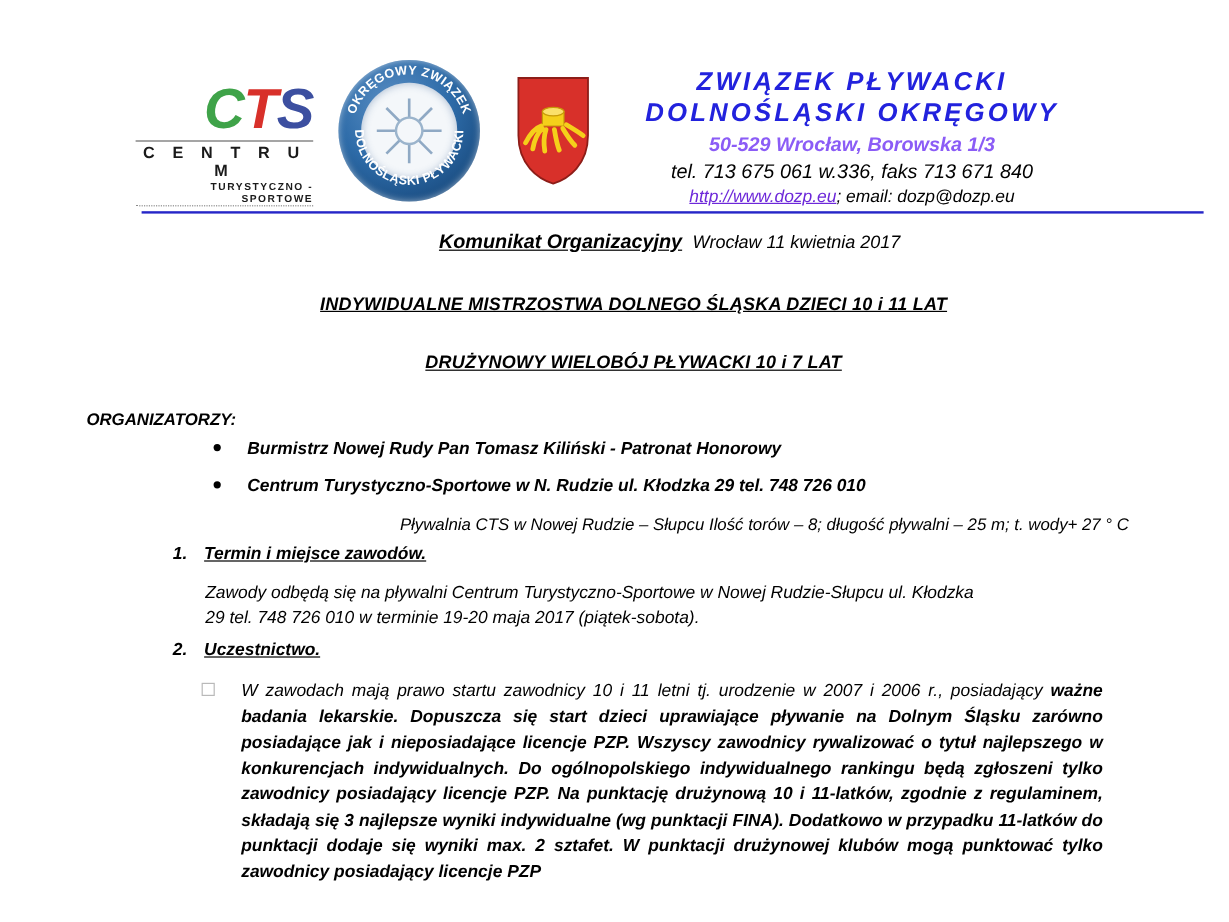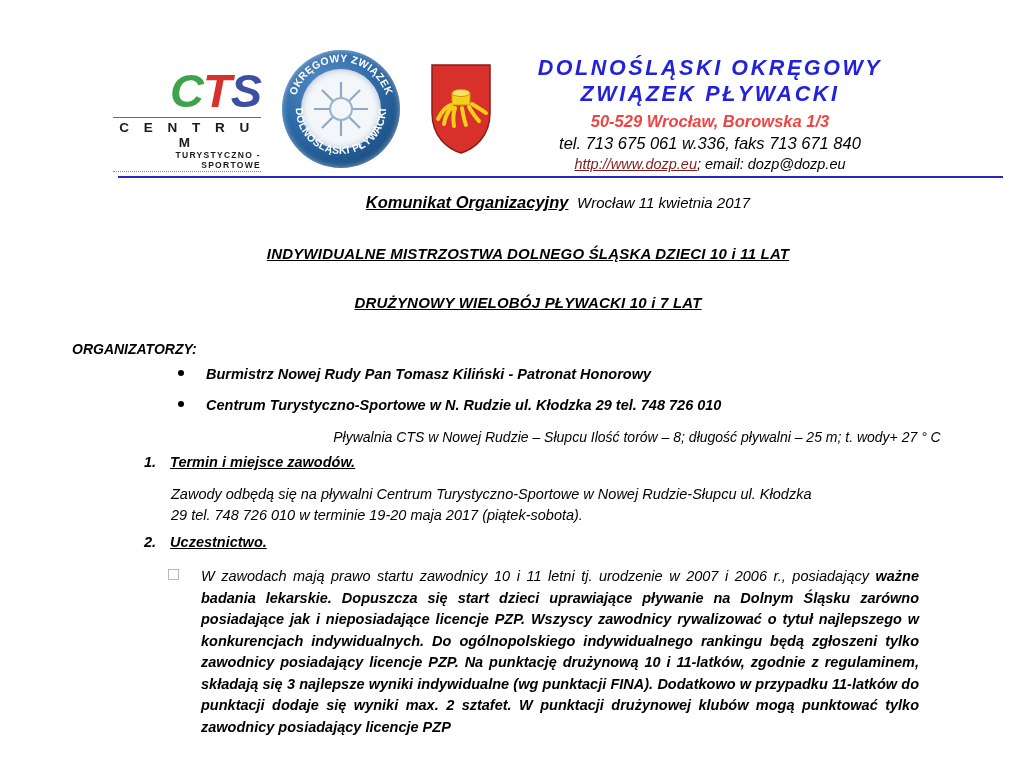--- a/index.html
+++ b/index.html
@@ -131,21 +131,21 @@
   .org-name {
     color: #2222dd;
     font-weight: bold;
     font-style: italic;
     font-size: 21.5px;
     letter-spacing: 2.6px;
     line-height: 26px;
     white-space: nowrap;
   }
   .org-addr {
-    color: #ef4444;
+    color: #8b5cf6;
     font-weight: bold;
     font-style: italic;
     font-size: 16.5px;
     line-height: 22px;
     margin-top: 3px;
     white-space: nowrap;
   }
   .org-tel {
     color: #000;
     font-style: italic;
@@ -153,21 +153,21 @@
     line-height: 22px;
     white-space: nowrap;
   }
   .org-web {
     font-style: italic;
     font-size: 14.5px;
     line-height: 20px;
     white-space: nowrap;
   }
   .org-web a {
-    color: #7f1d1d;
+    color: #6d28d9;
     text-decoration: underline;
   }
 
   .hrule {
     position: absolute;
     left: 118px;
     top: 176px;
     width: 885px;
     height: 0;
     border-top: 2px solid #2626c8;
@@ -345,22 +345,22 @@
     <svg class="coa" viewBox="0 0 62 92">
       <path d="M2 2 H60 V50 C60 74 44 86 31 90 C18 86 2 74 2 50 Z" fill="#d8302a" stroke="#8d1d18" stroke-width="1.5"></path>
       <g fill="#f5cf1a" stroke="#c79a08" stroke-width="1">
         <path d="M22 30 h18 v12 h-18 z"></path>
         <path d="M21 42 c-6 2 -10 8 -13 14 m14 -12 c-5 5 -7 11 -8 17 m11 -16 c-2 6 -2 12 -1 18 m8 -18 c1 6 2 12 4 17 m3 -18 c3 5 6 10 10 14 m-7 -17 c5 3 10 6 14 9" fill="none" stroke="#f5cf1a" stroke-width="4" stroke-linecap="round"></path>
       </g>
       <ellipse cx="31" cy="30" rx="9" ry="3.5" fill="#fbe06a" stroke="#c79a08" stroke-width="1"></ellipse>
     </svg>
 
     <div class="org-title">
+      <div class="org-name">ZWIĄZEK PŁYWACKI</div>
       <div class="org-name">DOLNOŚLĄSKI OKRĘGOWY</div>
-      <div class="org-name">ZWIĄZEK PŁYWACKI</div>
       <div class="org-addr">50-529 Wrocław, Borowska 1/3</div>
       <div class="org-tel">tel. 713 675 061 w.336,  faks 713 671 840</div>
       <div class="org-web"><a href="#">http://www.dozp.eu</a><span>; email: </span><span>dozp@dozp.eu</span></div>
     </div>
 
     <div class="hrule"></div>
   </div>
 
   <div class="content">
 

